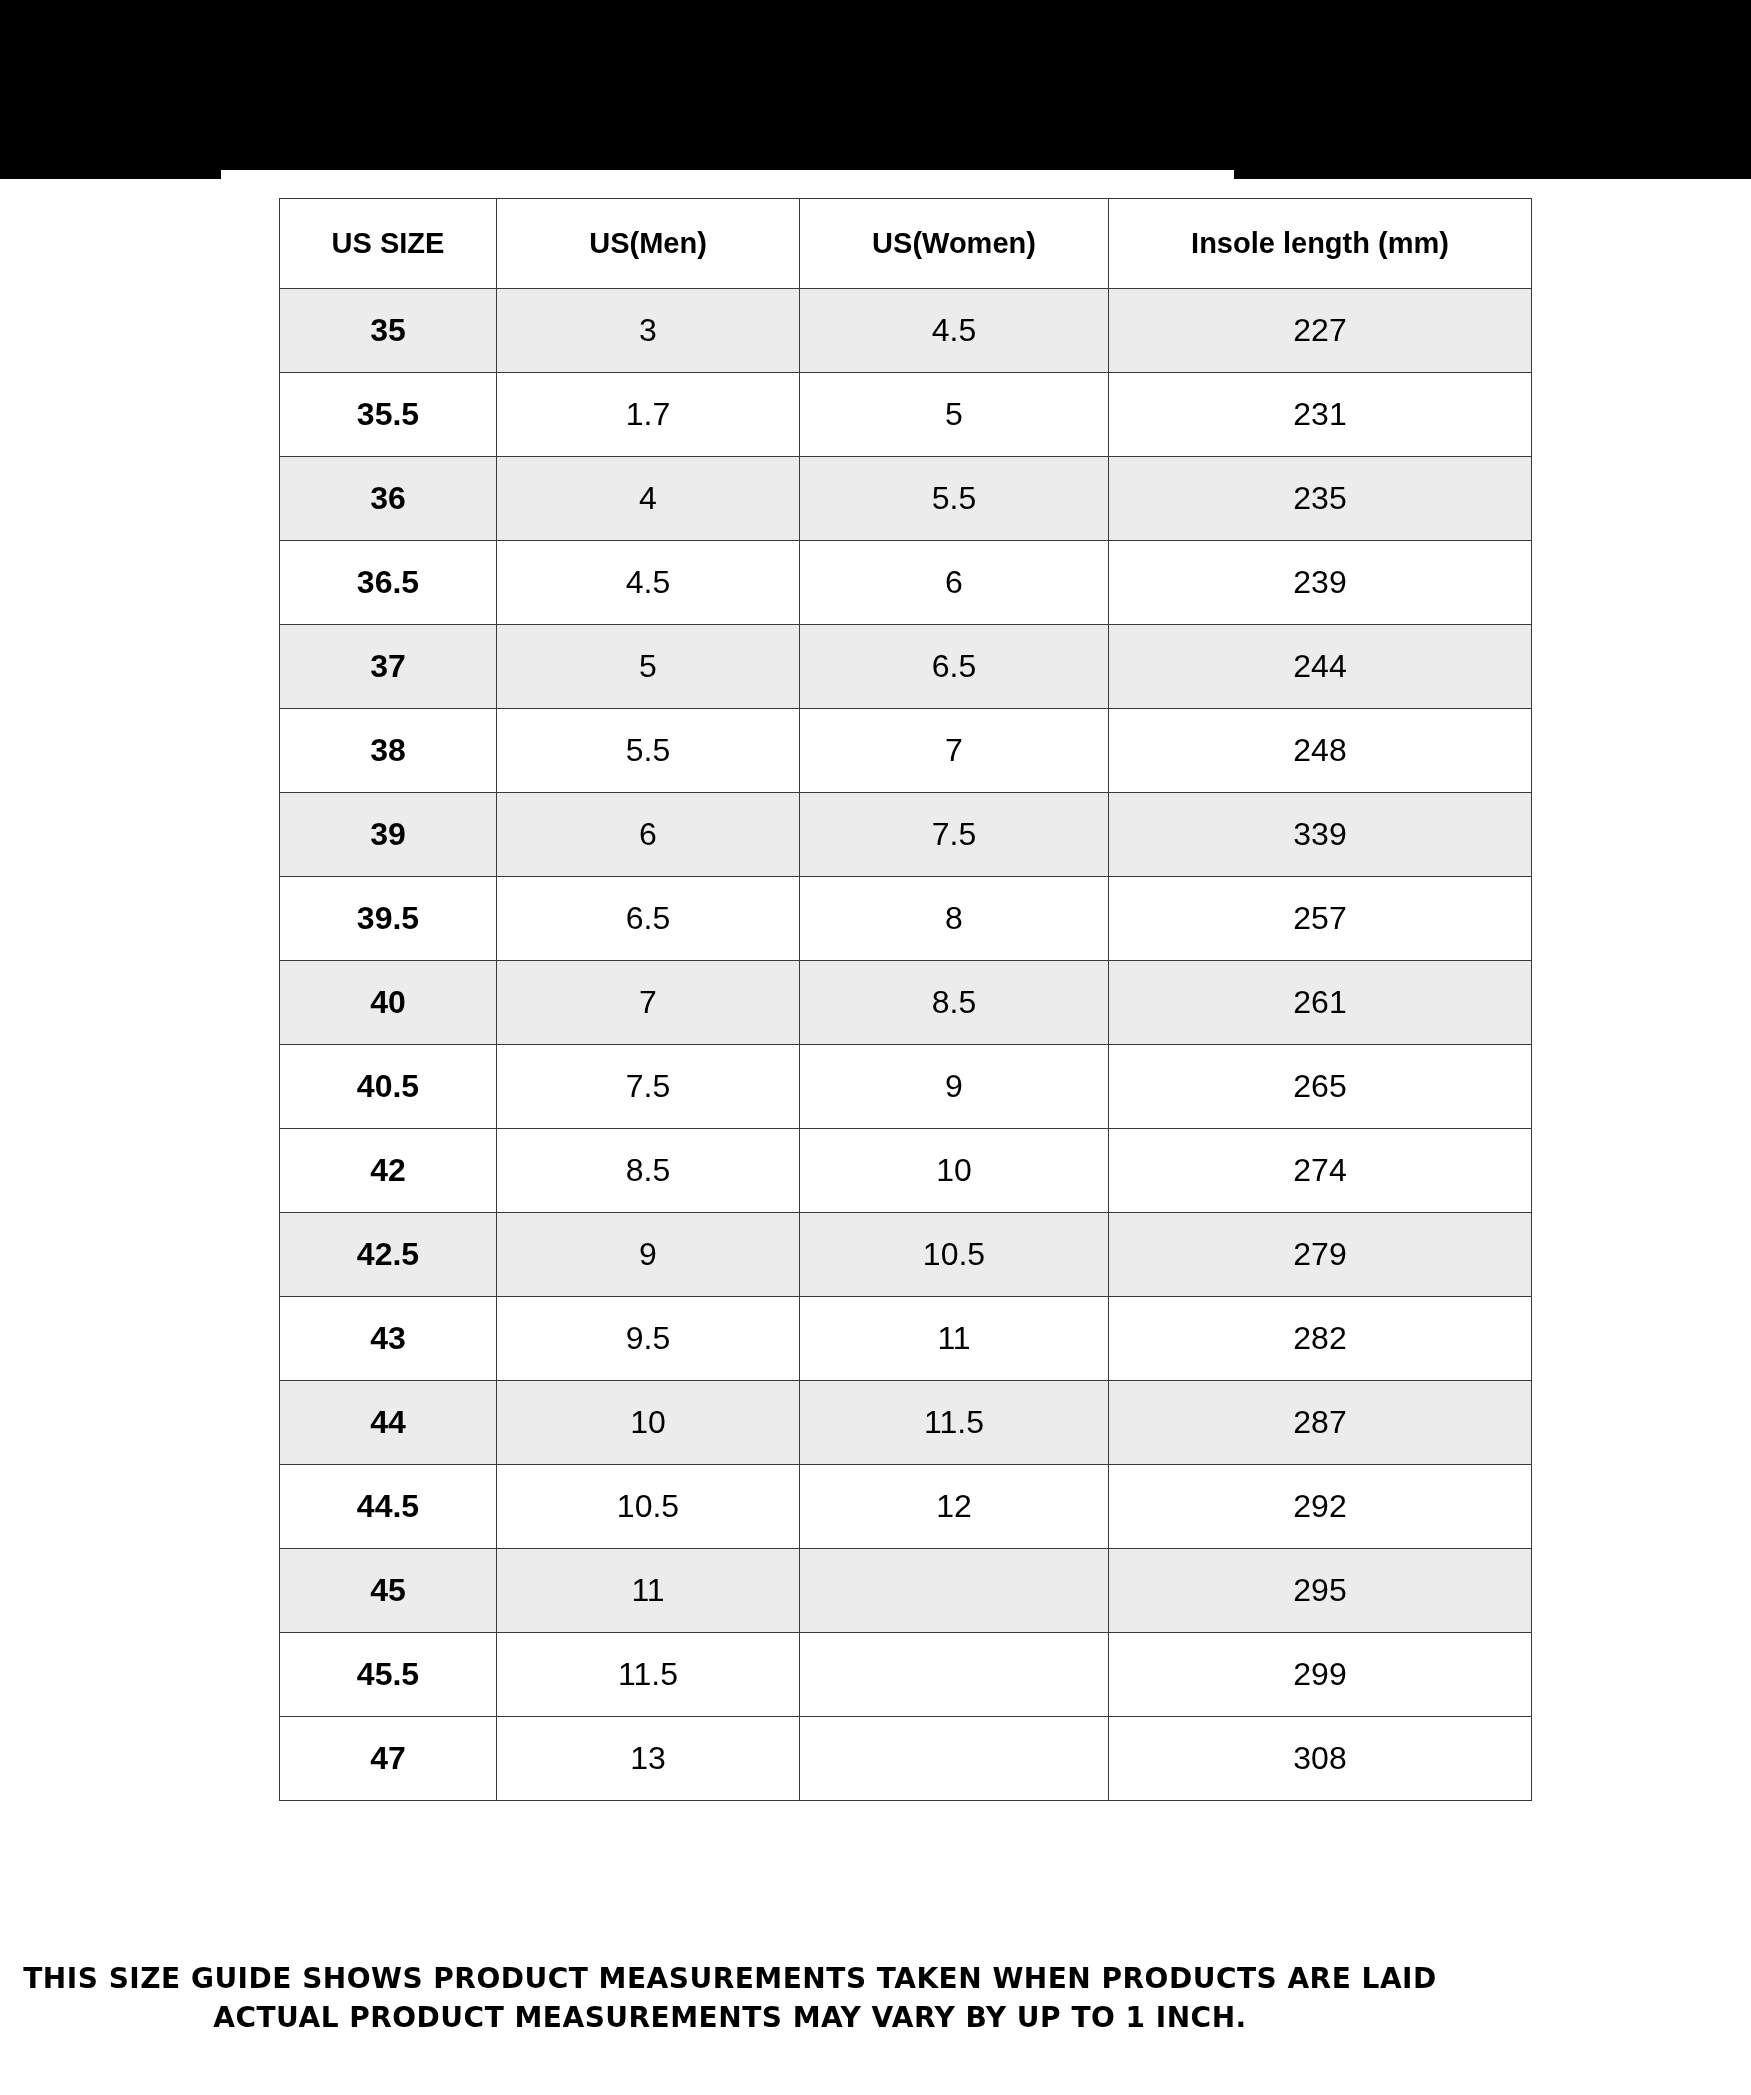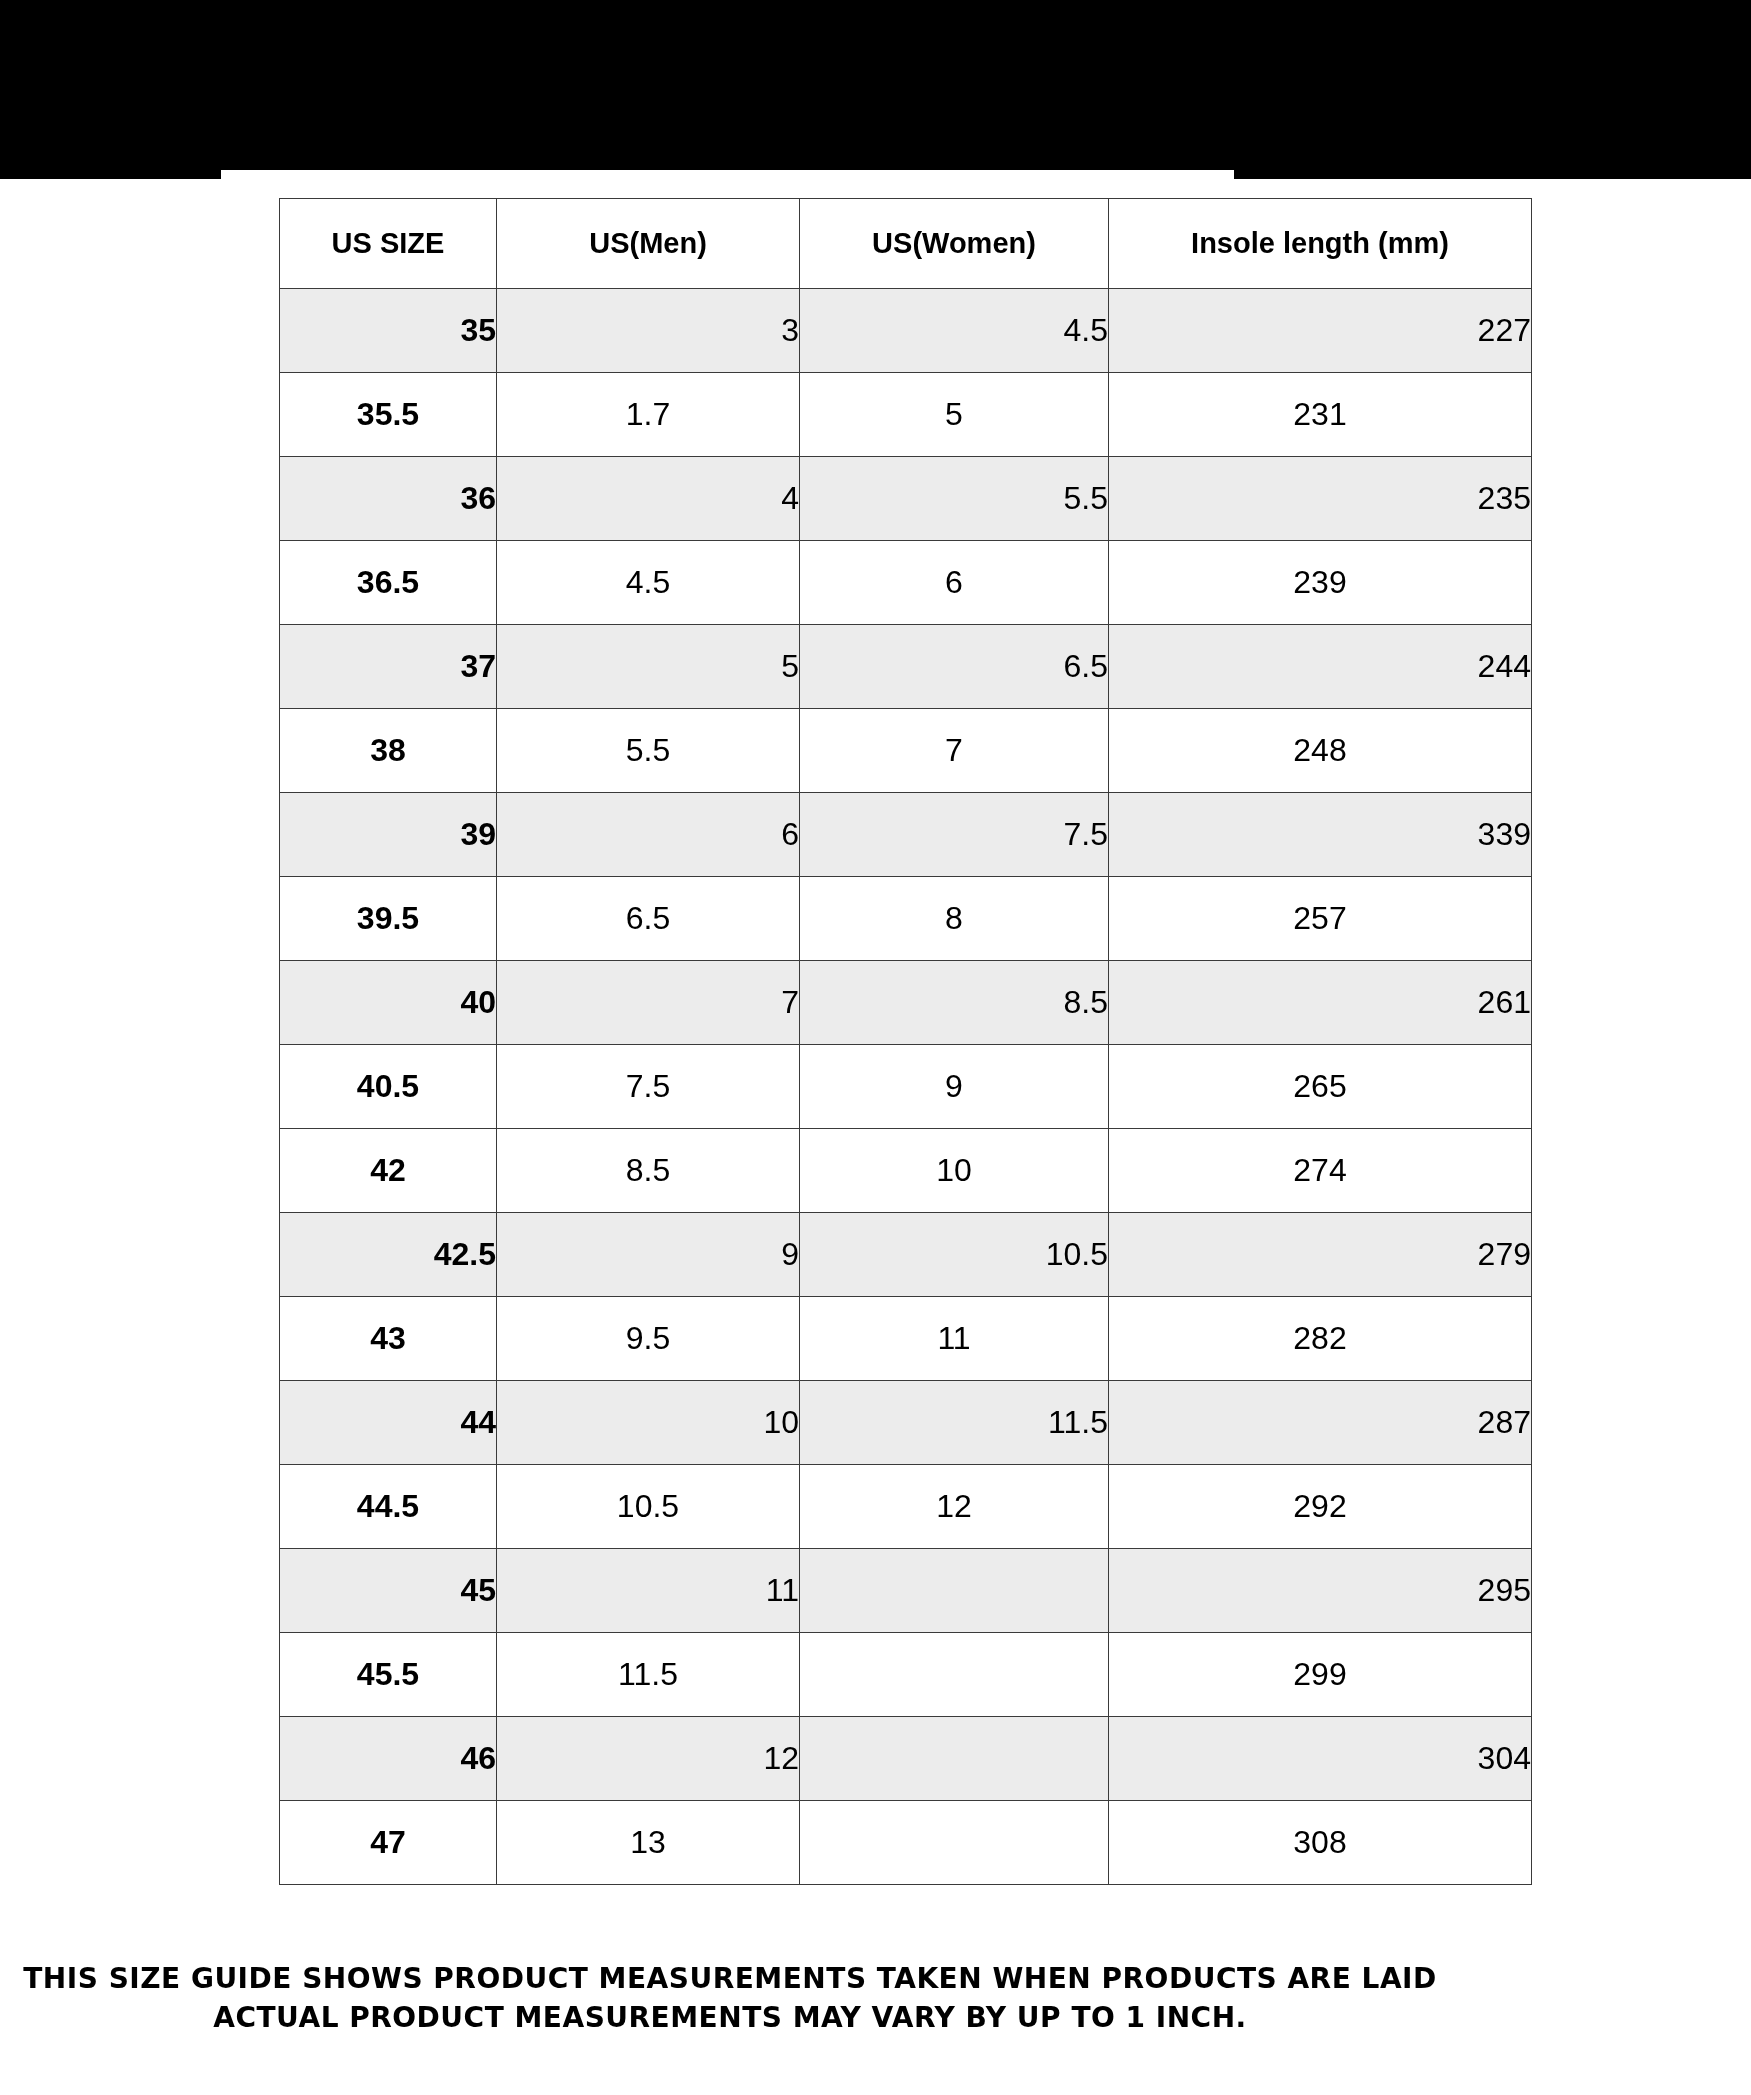--- a/index.html
+++ b/index.html
@@ -72,21 +72,20 @@
     background: #ffffff;
   }
   table.size-table tbody td {
     height: 83px;
     font-size: 32px;
     font-weight: normal;
     background: #ffffff;
   }
   table.size-table tbody tr.alt td {
     background: #ececec;
-    text-align: right;
   }
   table.size-table tbody td.first-col {
     font-weight: bold;
     font-size: 32px;
   }
   col.c1 { width: 217px; }
   col.c2 { width: 303px; }
   col.c3 { width: 309px; }
   col.c4 { width: 423px; }
 
@@ -226,26 +225,20 @@
           <td>11</td>
           <td></td>
           <td>295</td>
         </tr>
         <tr>
           <td class="first-col">45.5</td>
           <td>11.5</td>
           <td></td>
           <td>299</td>
         </tr>
-        <tr class="alt">
-          <td class="first-col">46</td>
-          <td>12</td>
-          <td></td>
-          <td>304</td>
-        </tr>
         <tr>
           <td class="first-col">47</td>
           <td>13</td>
           <td></td>
           <td>308</td>
         </tr>
       </tbody>
     </table>
   </div>
 

